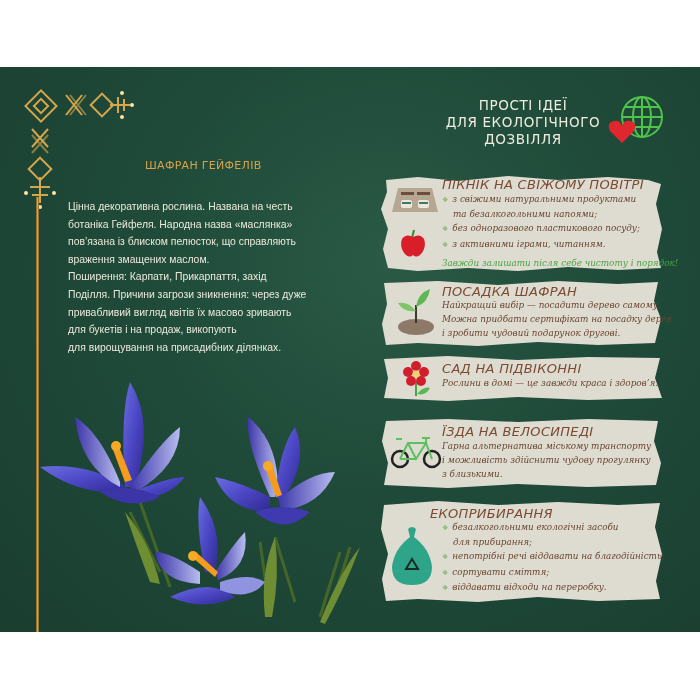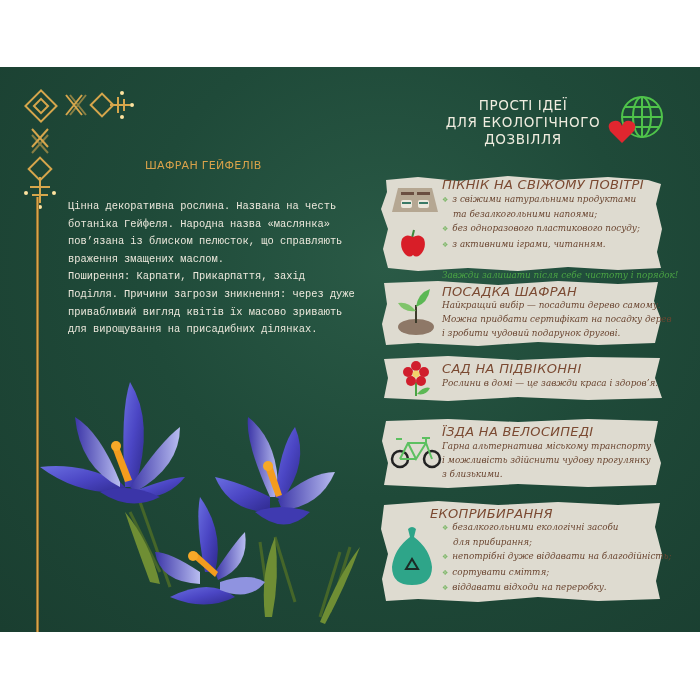--- a/index.html
+++ b/index.html
@@ -4,21 +4,21 @@
 <style>
   html, body { margin:0; padding:0; }
   body { width:700px; height:700px; background:#ffffff; position:relative; overflow:hidden; font-family:"DejaVu Sans", sans-serif; }
   .spread { position:absolute; left:0; top:67px; width:700px; height:565px;
     background: radial-gradient(ellipse at 55% 35%, #2a5a46 0%, #1f4a39 45%, #1a3e30 100%); overflow:hidden; }
   
   .ornament { position:absolute; left:18px; top:16px; width:120px; height:130px; }
   .gold-line { position:absolute; left:36px; top:130px; width:3px; height:440px;
     background: linear-gradient(90deg, #7a5a22, #d6a64c, #7a5a22); }
   .title-left { position:absolute; left:145px; top:92px; color:#d9a24a; font-family:"DejaVu Sans", sans-serif; font-size:11px; letter-spacing:0.3px; }
-  .body-left { position:absolute; left:68px; top:131px; width:290px; color:#ece8dc; font-family:Liberation Mono, monospace; font-size:10.4px; line-height:17.6px; }
+  .body-left { position:absolute; left:68px; top:131px; width:290px; color:#ece8dc; font-family:Liberation Sans, sans-serif; font-size:10.4px; line-height:17.6px; }
   .body-left .line { white-space:nowrap; display:block; }
   .flowers { position:absolute; left:20px; top:305px; width:350px; height:260px; }
 
   
   .eco-title { position:absolute; left:443px; top:30px; width:160px; text-align:center; color:#f0ede0; font-size:13.5px; line-height:17px; letter-spacing:0.6px; font-family:"DejaVu Sans", sans-serif; }
   .globe { position:absolute; left:608px; top:28px; width:60px; height:48px; }
 
   .card { position:absolute; background:#dedbd0; color:#6a4530; }
   .card svg.edge { position:absolute; inset:0; }
   .card .head { position:absolute; font-style:italic; color:#7b4a32; font-size:13px; letter-spacing:0.3px; font-family:"DejaVu Sans", sans-serif; }
@@ -61,20 +61,21 @@
   <div class="title-left">ШАФРАН ГЕЙФЕЛІВ</div>
 
   <div class="body-left">
     <span class="line">Цінна декоративна рослина. Названа на честь</span>
     <span class="line">ботаніка Гейфеля. Народна назва «маслянка»</span>
     <span class="line">пов’язана із блиском пелюсток, що справляють</span>
     <span class="line">враження змащених маслом.</span>
     <span class="line">Поширення: Карпати, Прикарпаття, захід</span>
     <span class="line">Поділля. Причини загрози зникнення: через дуже</span>
     <span class="line">привабливий вигляд квітів їх масово зривають</span>
+    <span class="line">для букетів і на продаж, викопують</span>
     <span class="line">для вирощування на присадибних ділянках.</span>
   </div>
 
   <svg class="flowers" viewBox="0 0 350 260">
     <defs>
       <linearGradient id="pet" x1="0" y1="0" x2="1" y2="1">
         <stop offset="0" stop-color="#6a6ee0"></stop>
           <stop offset="0.5" stop-color="#4b46c4"></stop>
           <stop offset="1" stop-color="#2f2a8e"></stop>
       </linearGradient>
@@ -161,21 +162,21 @@
     </svg>
     <svg class="icon" style="left:22px; top:54px;" width="26" height="30" viewBox="0 0 26 30">
       <path d="M14 2 L12 10" stroke="#3c8a3c" stroke-width="2"></path>
       <path d="M13 9 Q6 5 2 11 Q-1 20 6 27 Q10 30 13 27 Q16 30 20 27 Q27 20 24 11 Q20 5 13 9Z" fill="#d81e28"></path>
     </svg>
     <div class="txt" style="left:64px; top:18px;">
       <span class="li"><span class="b">❖</span><span>з свіжими натуральними продуктами</span></span>
       <span class="li indent">та безалкогольними напоями;</span>
       <span class="li"><span class="b">❖</span><span>без одноразового пластикового посуду;</span></span>
       <span class="li"><span class="b">❖</span><span>з активними іграми, читанням.</span></span>
-      <span class="li note" style="margin-top:16px;">Завжди залишати після себе чистоту і порядок!</span>
+      <span class="li note" style="margin-top:4px;">Завжди залишати після себе чистоту і порядок!</span>
     </div>
   </div>
 
   <div class="card" style="left:378px; top:212px; width:285px; height:68px; background:transparent;">
     <svg class="edge" width="285" height="68" viewBox="0 0 285 68" preserveAspectRatio="none">
       <path d="M6 4 L60 2 L120 6 L180 2 L240 5 L280 3 L276 22 L283 40 L277 64 L220 66 L160 63 L100 67 L40 64 L8 66 L4 45 L9 25Z" fill="#dedbd0"></path>
     </svg>
     <div class="head" style="left:64px; top:5px;">ПОСАДКА ШАФРАН</div>
     <svg class="icon" style="left:18px; top:8px;" width="40" height="48" viewBox="0 0 40 48">
       <ellipse cx="20" cy="40" rx="18" ry="8" fill="#8e7867"></ellipse>
@@ -239,19 +240,19 @@
     <div class="head" style="left:52px; top:7px;font-style:italic;">ЕКОПРИБИРАННЯ</div>
     <svg class="icon" style="left:12px; top:26px;" width="44" height="62" viewBox="0 0 44 62">
       <path d="M18 4 Q22 0 26 4 L24 12 Q40 24 42 42 Q42 60 22 60 Q2 60 2 42 Q4 24 20 12Z" fill="#2ea589"></path>
       <g stroke="#1c2a26" stroke-width="2" fill="none">
         <path d="M16 44 L22 34 L28 44Z"></path>
       </g>
     </svg>
     <div class="txt" style="left:64px; top:21px;">
       <span class="li"><span class="b">❖</span><span>безалкогольними екологічні засоби</span></span>
       <span class="li indent">для прибирання;</span>
-      <span class="li"><span class="b">❖</span><span>непотрібні дуже віддавати на благодійність;</span></span>
+      <span class="li"><span class="b">❖</span><span>непотрібні речі віддавати на благодійність;</span></span>
       <span class="li"><span class="b">❖</span><span>сортувати сміття;</span></span>
       <span class="li"><span class="b">❖</span><span>віддавати відходи на переробку.</span></span>
     </div>
   </div>
 
 </div>
 
 </body></html>

